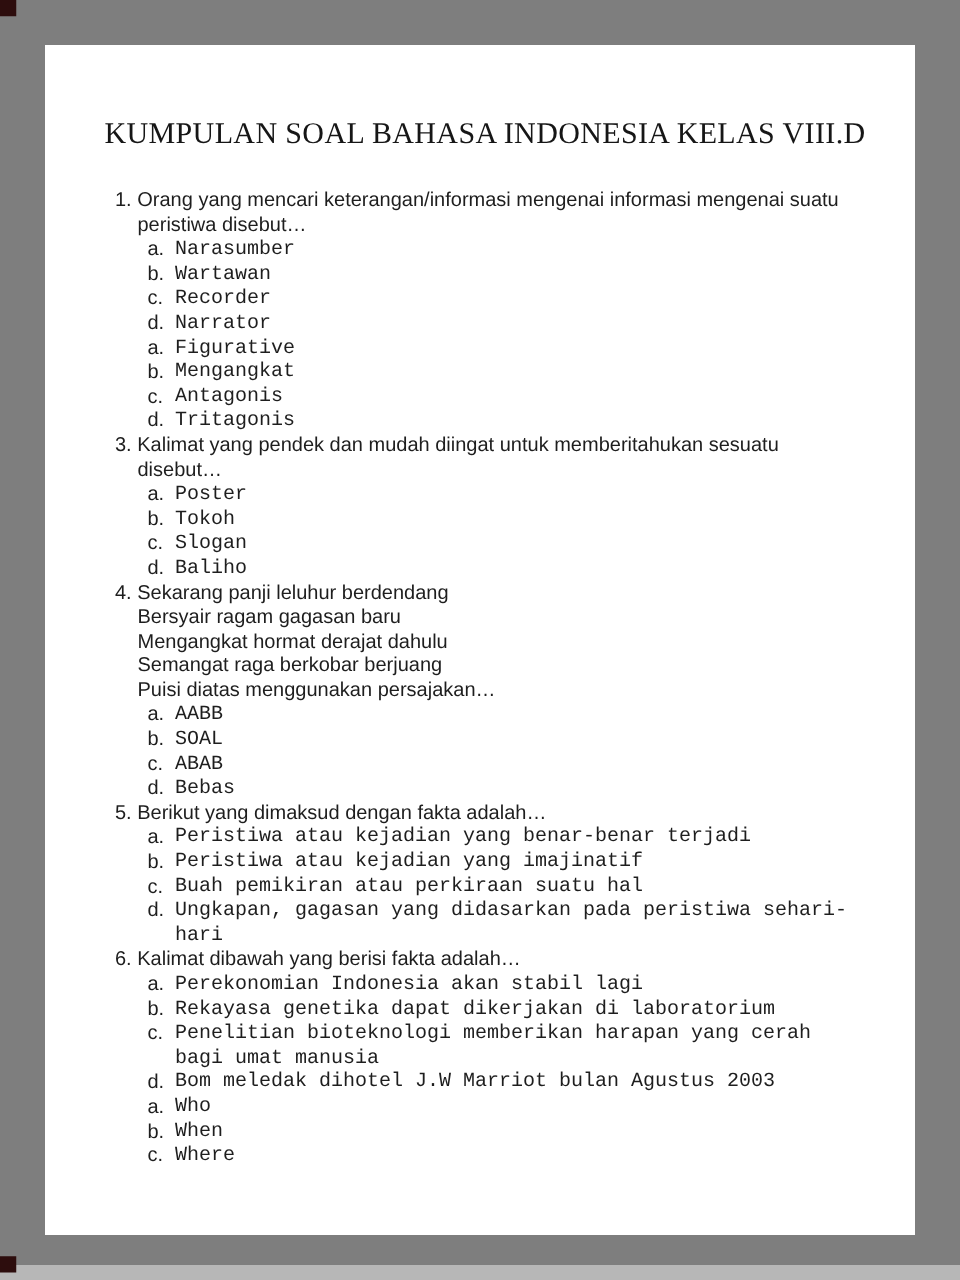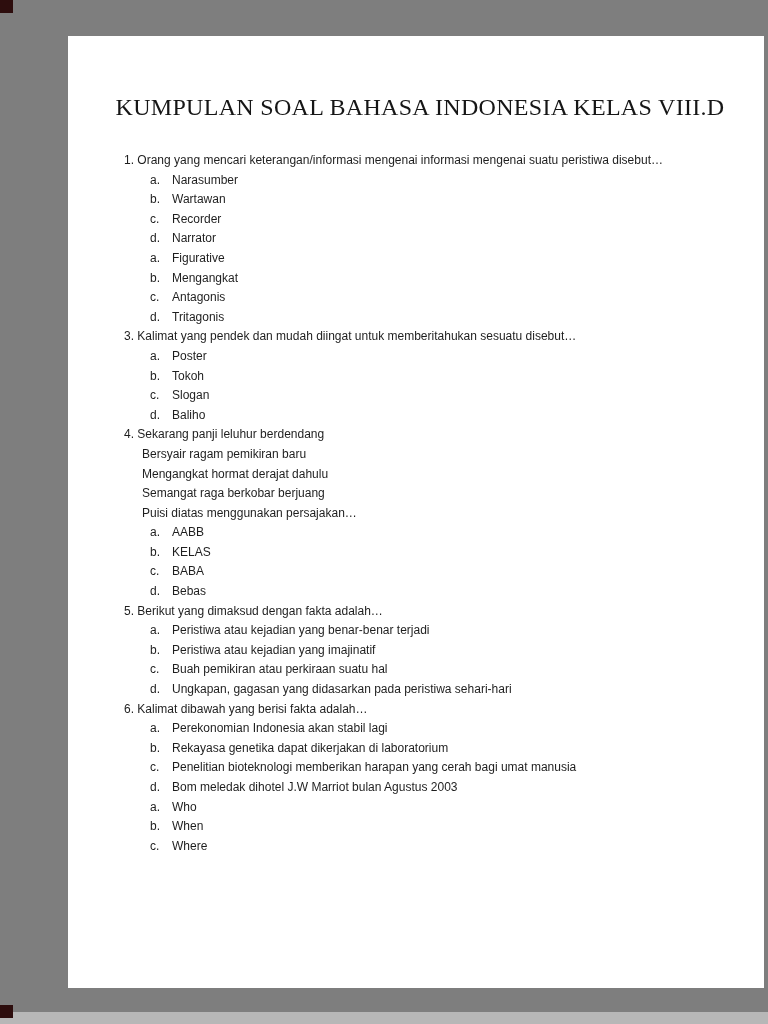--- a/index.html
+++ b/index.html
@@ -10,40 +10,39 @@
     font-family:"Liberation Sans", sans-serif;
     overflow:hidden;
   }
   .sheet {
     position:absolute;
     left:36px; top:36px;
     width:696px; height:952px;
     background:#ffffff;
     padding:50px 48px 0 56px;
     overflow:hidden;
-    margin-left:32px;
   }
   .title {
     font-family:"Liberation Serif", serif;
     font-size:24px;
     font-weight:400;
     color:#161616;
     text-align:center;
     white-space:nowrap;
     margin:8px -16px 30px -16px;
     letter-spacing:0.3px;
   }
-  .questions { color:#1e1e1e; font-size:12px; line-height:19.6px; }
+  .questions { color:#1e1e1e; font-size:16px; line-height:19.6px; }
   .q-line { padding-left:18px; text-indent:-18px; }
   .q-num { display:inline; }
   .q-text { display:inline; }
   .poem-line { padding-left:18px; }
   .option { display:flex; padding-left:26px; }
   .opt-letter { flex:0 0 22px; width:22px; }
-  .opt-text { flex:1 1 auto; }
+  .opt-text { flex:1 1 auto;font-family:Liberation Mono, monospace; }
   .corner-mark {
     position:absolute;
     width:13px; height:13px;
     background:#2d0d0d;
   }
   .corner-top-left { left:0; top:0; }
   .corner-bottom-left { left:0; bottom:6px; }
   .bottom-band {
     position:absolute;
     left:0; bottom:0;
@@ -110,35 +109,35 @@
           <span class="opt-letter">c.</span>
           <span class="opt-text">Slogan</span>
         </div>
         <div class="option">
           <span class="opt-letter">d.</span>
           <span class="opt-text">Baliho</span>
         </div>
       </div>
       <div class="question">
         <div class="q-line"><span class="q-num">4.</span> <span class="q-text">Sekarang panji leluhur berdendang</span></div>
-        <div class="poem-line">Bersyair ragam pemikiran baru</div>
+        <div class="poem-line">Bersyair ragam gagasan baru</div>
         <div class="poem-line">Mengangkat hormat derajat dahulu</div>
         <div class="poem-line">Semangat raga berkobar berjuang</div>
         <div class="poem-line">Puisi diatas menggunakan persajakan…</div>
         <div class="option">
           <span class="opt-letter">a.</span>
           <span class="opt-text">AABB</span>
         </div>
         <div class="option">
           <span class="opt-letter">b.</span>
-          <span class="opt-text">KELAS</span>
+          <span class="opt-text">SOAL</span>
         </div>
         <div class="option">
           <span class="opt-letter">c.</span>
-          <span class="opt-text">BABA</span>
+          <span class="opt-text">ABAB</span>
         </div>
         <div class="option">
           <span class="opt-letter">d.</span>
           <span class="opt-text">Bebas</span>
         </div>
       </div>
       <div class="question">
         <div class="q-line"><span class="q-num">5.</span> <span class="q-text">Berikut yang dimaksud dengan fakta adalah…</span></div>
         <div class="option">
           <span class="opt-letter">a.</span>

